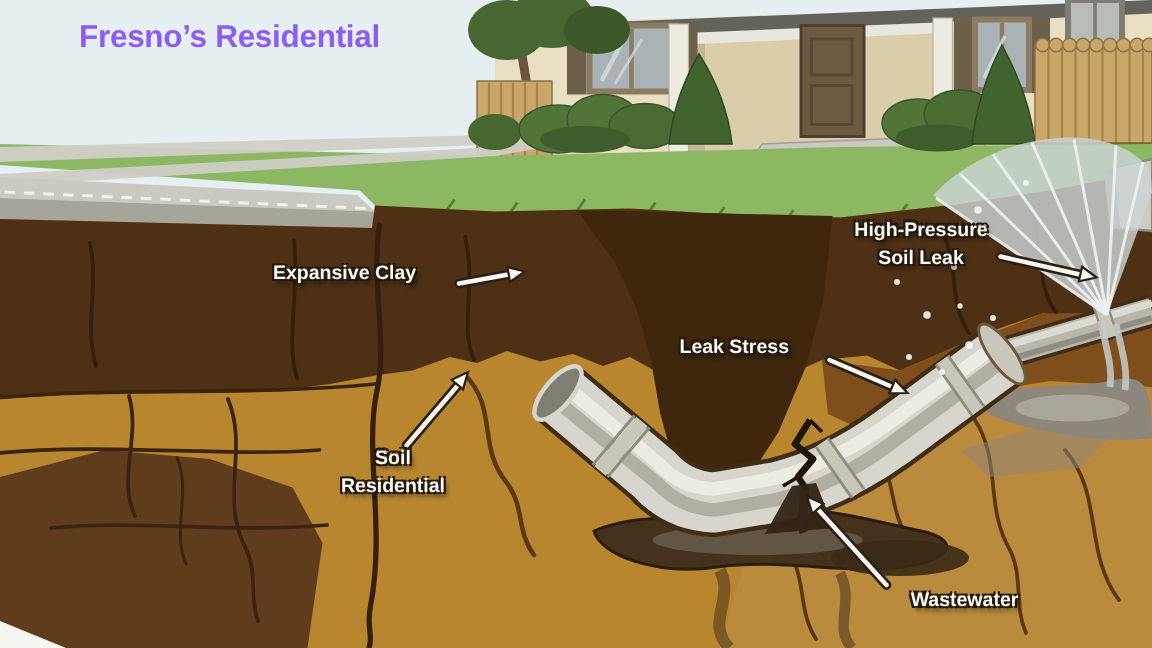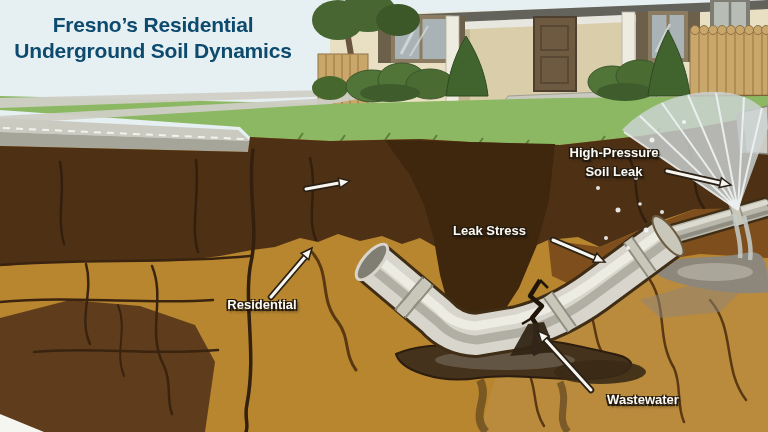--- a/index.html
+++ b/index.html
@@ -1,20 +1,20 @@
 <!DOCTYPE html>
 <html><head>
 <meta charset="utf-8">
 <style>
   html,body{margin:0;padding:0;background:#111;}
   #stage{position:relative;width:768px;height:432px;overflow:hidden;
          font-family:"Liberation Sans",sans-serif;background:#e6eff1;}
   #stage svg{position:absolute;left:0;top:0;}
   .title{position:absolute;left:0;top:12px;width:306px;text-align:center;
-         font-weight:bold;font-size:21px;line-height:26px;color:#0c4a6e;
+         font-weight:bold;font-size:21px;line-height:26px;color:#8b5cf6;
          letter-spacing:-0.2px;}
   .lbl{position:absolute;font-weight:bold;font-size:13px;line-height:19px;
        color:#fbfaf4;white-space:nowrap;
        text-shadow:-1.5px -1.5px 0 #231a10,1.5px -1.5px 0 #231a10,
                    -1.5px 1.5px 0 #231a10,1.5px 1.5px 0 #231a10,
                    2px 3px 3px rgba(0,0,0,.55);}
   .center{text-align:center;}
 </style>
 </head>
 <body>
@@ -251,31 +251,32 @@
     <g>
       <line x1="591" y1="390" x2="543" y2="337" stroke="#2b2014" stroke-width="6.5"></line>
       <line x1="591" y1="390" x2="543" y2="337" stroke="#f7f6f0" stroke-width="3"></line>
       <polygon points="538,331 541.6,342.5 549,335.9" fill="#f7f6f0" stroke="#2b2014" stroke-width="1.5"></polygon>
     </g>
   </g>
 </svg>
 
   <div class="title">
     <div>Fresno’s Residential</div>
-    <div>Underground Soil Dynamics</div>
-  </div>
-
+  </div>
+
+  <div class="lbl" style="left:182px;top:172px">Expansive Clay</div>
 
   <div class="lbl" style="left:453px;top:221px">Leak Stress</div>
 
   <div class="lbl center" style="left:543px;top:143px;width:142px">
     <div>High-Pressure</div>
     <div>Soil Leak</div>
   </div>
 
   <div class="lbl center" style="left:182px;top:295px;width:160px">
+    <div>Soil</div>
     <div>Residential</div>
   </div>
 
   <div class="lbl center" style="left:583px;top:390px;width:120px">
     <div>Wastewater</div>
   </div>
 </div>
 
 </body></html>

